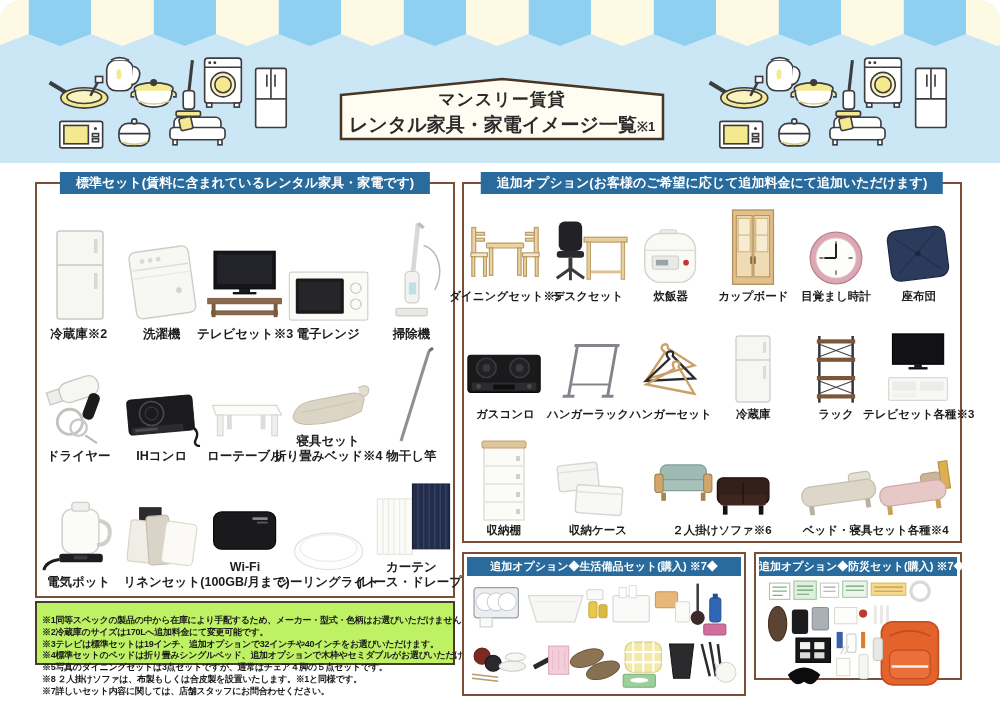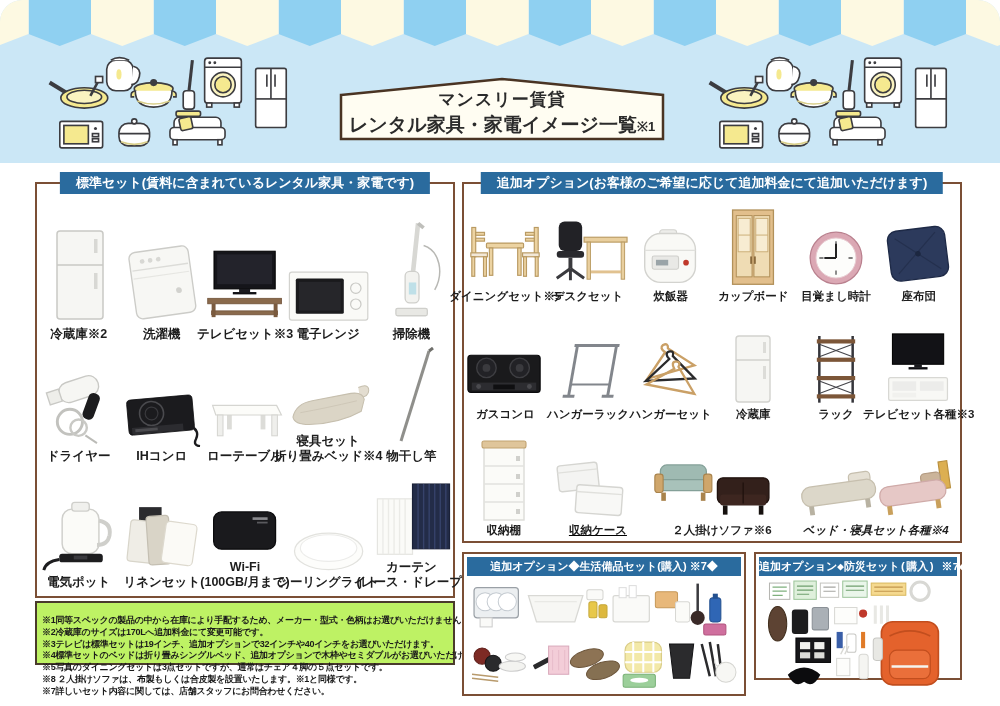--- a/index.html
+++ b/index.html
@@ -33,31 +33,31 @@
   .p-left .row2{height:122px;}
   .p-left .row3{height:126px;}
   .p-right .row1{height:106px;margin-top:14px;}
   .p-right .row2{height:118px;}
   .p-right .row3{height:116px;}
   .cell{flex:1;display:flex;flex-direction:column;align-items:center;justify-content:flex-end;min-width:0;}
   .img{flex:1;display:flex;align-items:flex-end;justify-content:center;width:100%;}
   .lbl{font-size:12.5px;font-weight:700;color:#1d1d1d;text-align:center;line-height:1.2;white-space:nowrap;margin-top:2px;}
   .p-right .lbl{font-size:11.5px;}
   .lbl .sub{display:block;}
-  .w16{flex:0 0 16%;} .w22{flex:0 0 22%;text-decoration:underline;} .w28{flex:0 0 28%;} .w34{flex:0 0 34%;font-style:italic;}
+  .w16{flex:0 0 16%;} .w22{flex:0 0 22%;} .w28{flex:0 0 28%;} .w34{flex:0 0 34%;}
 
   
   .notes{position:absolute;left:35px;top:601px;width:420px;height:64px;border:2px solid #4a3b2c;
          box-sizing:border-box;padding:12px 5px;background:#bef264;}
   .notes div{font-size:9px;font-weight:700;color:#1a1a1a;line-height:11.8px;letter-spacing:-0.3px;white-space:nowrap;}
 
   
   .buy{position:absolute;background:#fff;border:2px solid #7b4f35;box-sizing:border-box;}
   .buyA{left:462px;top:552px;width:284px;height:144px;}
-  .buyB{left:754px;top:552px;width:208px;height:128px;font-family:Liberation Mono, monospace;}
+  .buyB{left:754px;top:552px;width:208px;height:128px;}
   .buy .hdr{margin:3px;background:#2a6b9e;color:#fff;font-weight:700;font-size:11px;text-align:center;
             padding:2px 0;white-space:nowrap;}
   .buy .content{display:flex;justify-content:center;}
 </style>
 </head>
 <body>
 
 <div id="canvas">
 
   <svg width="0" height="0" style="position:absolute">

